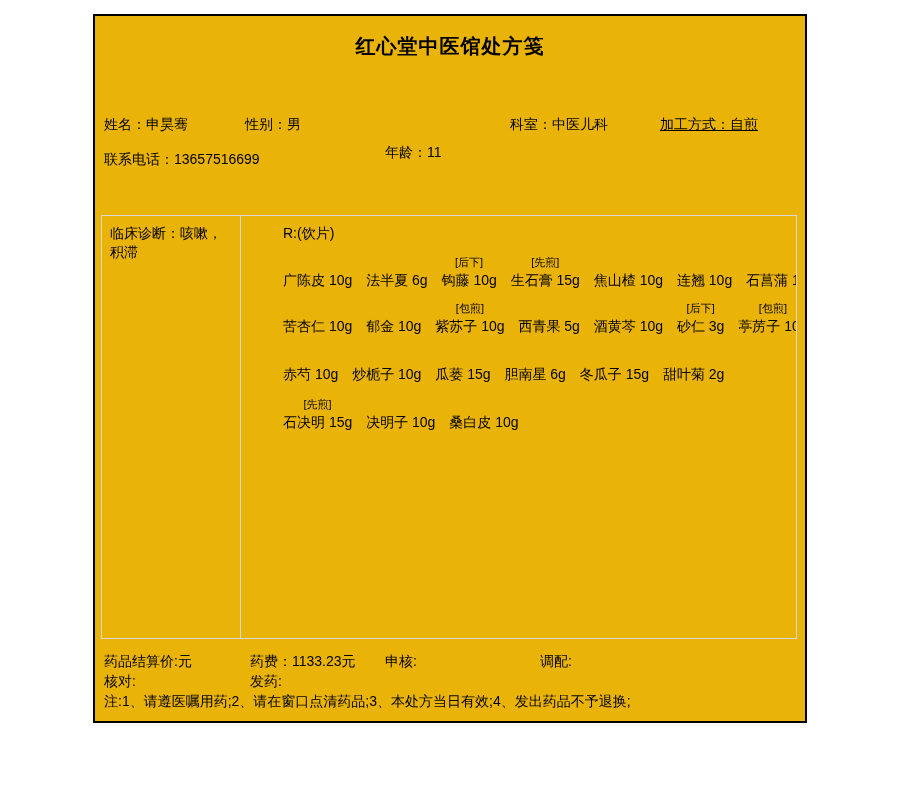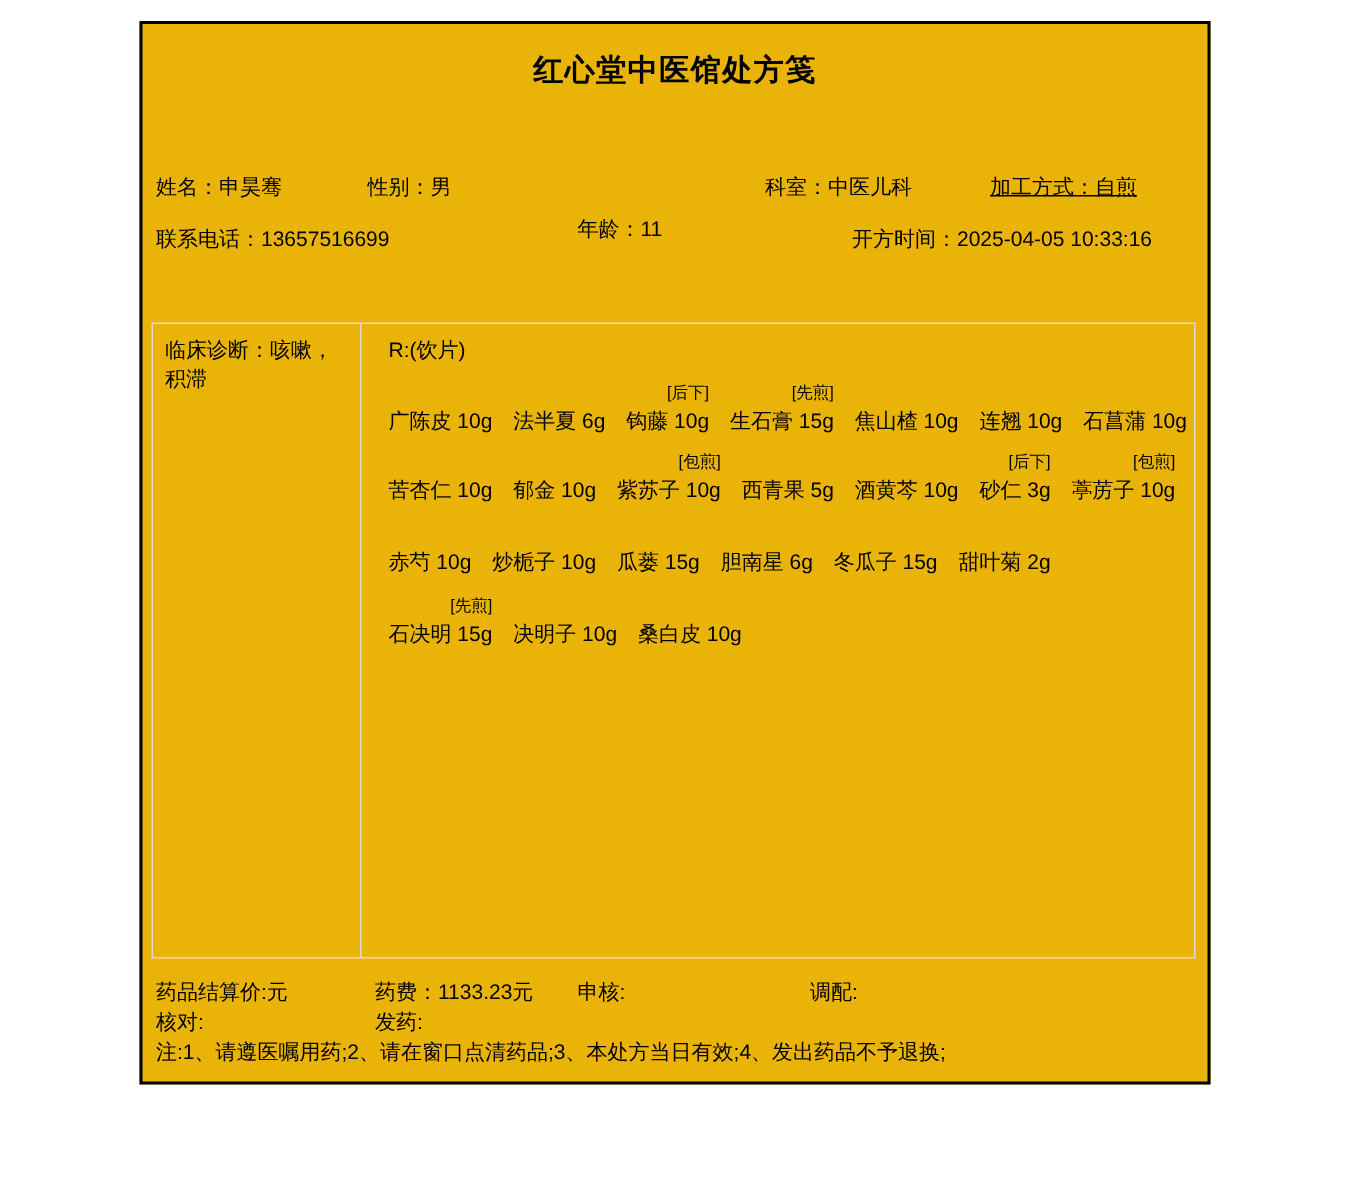--- a/index.html
+++ b/index.html
@@ -23,20 +23,21 @@
     text-align: center; font-size: 20px; font-weight: bold;
     letter-spacing: 1px;
   }
   .info-field { position: absolute; white-space: nowrap; }
 
   .main-box {
     position: absolute; left: 6px; top: 199px;
     width: 696px; height: 424px;
     border: 1px solid #d9d9d9;
     display: flex;
+    gap: 24px;
   }
   .diag-cell {
     width: 139px; border-right: 1px solid #d9d9d9;
     padding: 8px 8px 0 8px;
     line-height: 19px;
   }
   .rx-cell {
     flex: 1;
     padding: 8px 4px 0 6px;
     display: flex; flex-direction: column;
@@ -46,21 +47,21 @@
   }
   .rx-header { line-height: 18px; }
   .herb-row { white-space: nowrap; }
   .herb-row.g1 { margin-top: 12px; }
   .herb-row.g2 { margin-top: 10px; }
   .herb-row.g3 { margin-top: 12px; }
   .herb-row.g4 { margin-top: 12px; }
   .herb { display: inline-block; margin-right: 10px; vertical-align: bottom; }
   .herb .tag {
     display: block; height: 16px; line-height: 16px;
-    font-size: 11px; text-align: right; white-space: nowrap;
+    font-size: 11px; text-align: center; white-space: nowrap;
   }
   .herb .txt { display: block; line-height: 20px; white-space: nowrap; }
 
   .rx-footer { margin-top: auto; margin-bottom: -8px; }
   .usage-row { position: relative; line-height: 18px; white-space: nowrap; }
   .doctor-sign { position: absolute; left: 378px; top: 0; white-space: nowrap; }
   .advice-line { line-height: 17px; white-space: nowrap; }
 
   .bottom-row { position: absolute; white-space: nowrap; }
 </style>
@@ -72,21 +73,20 @@
 
     <div class="title">红心堂中医馆处方笺</div>
 
     <div class="info-field" style="left:9px;   top:100px;">姓名：申昊骞</div>
     <div class="info-field" style="left:150px; top:100px;">性别：男</div>
     <div class="info-field" style="left:290px; top:100px;margin-top:28px;">年龄：11</div>
     <div class="info-field" style="left:415px; top:100px;">科室：中医儿科</div>
     <div class="info-field" style="left:565px; top:100px;text-decoration:underline;">加工方式：自煎</div>
 
     <div class="info-field" style="left:9px;   top:135px;">联系电话：13657516699</div>
-    <div class="info-field" style="left:473px; top:135px;">开方时间：2025-04-05 10:33:16</div>
 
     <div class="main-box">
       <div class="diag-cell">临床诊断：咳嗽，积滞</div>
       <div class="rx-cell">
         <div class="rx-header">R:(饮片)</div>
 
         <div class="herb-row g1">
           <span class="herb"><span class="tag"></span><span class="txt">广陈皮 10g</span></span>
           <span class="herb"><span class="tag"></span><span class="txt">法半夏 6g</span></span>
           <span class="herb"><span class="tag">[后下]</span><span class="txt">钩藤 10g</span></span>

